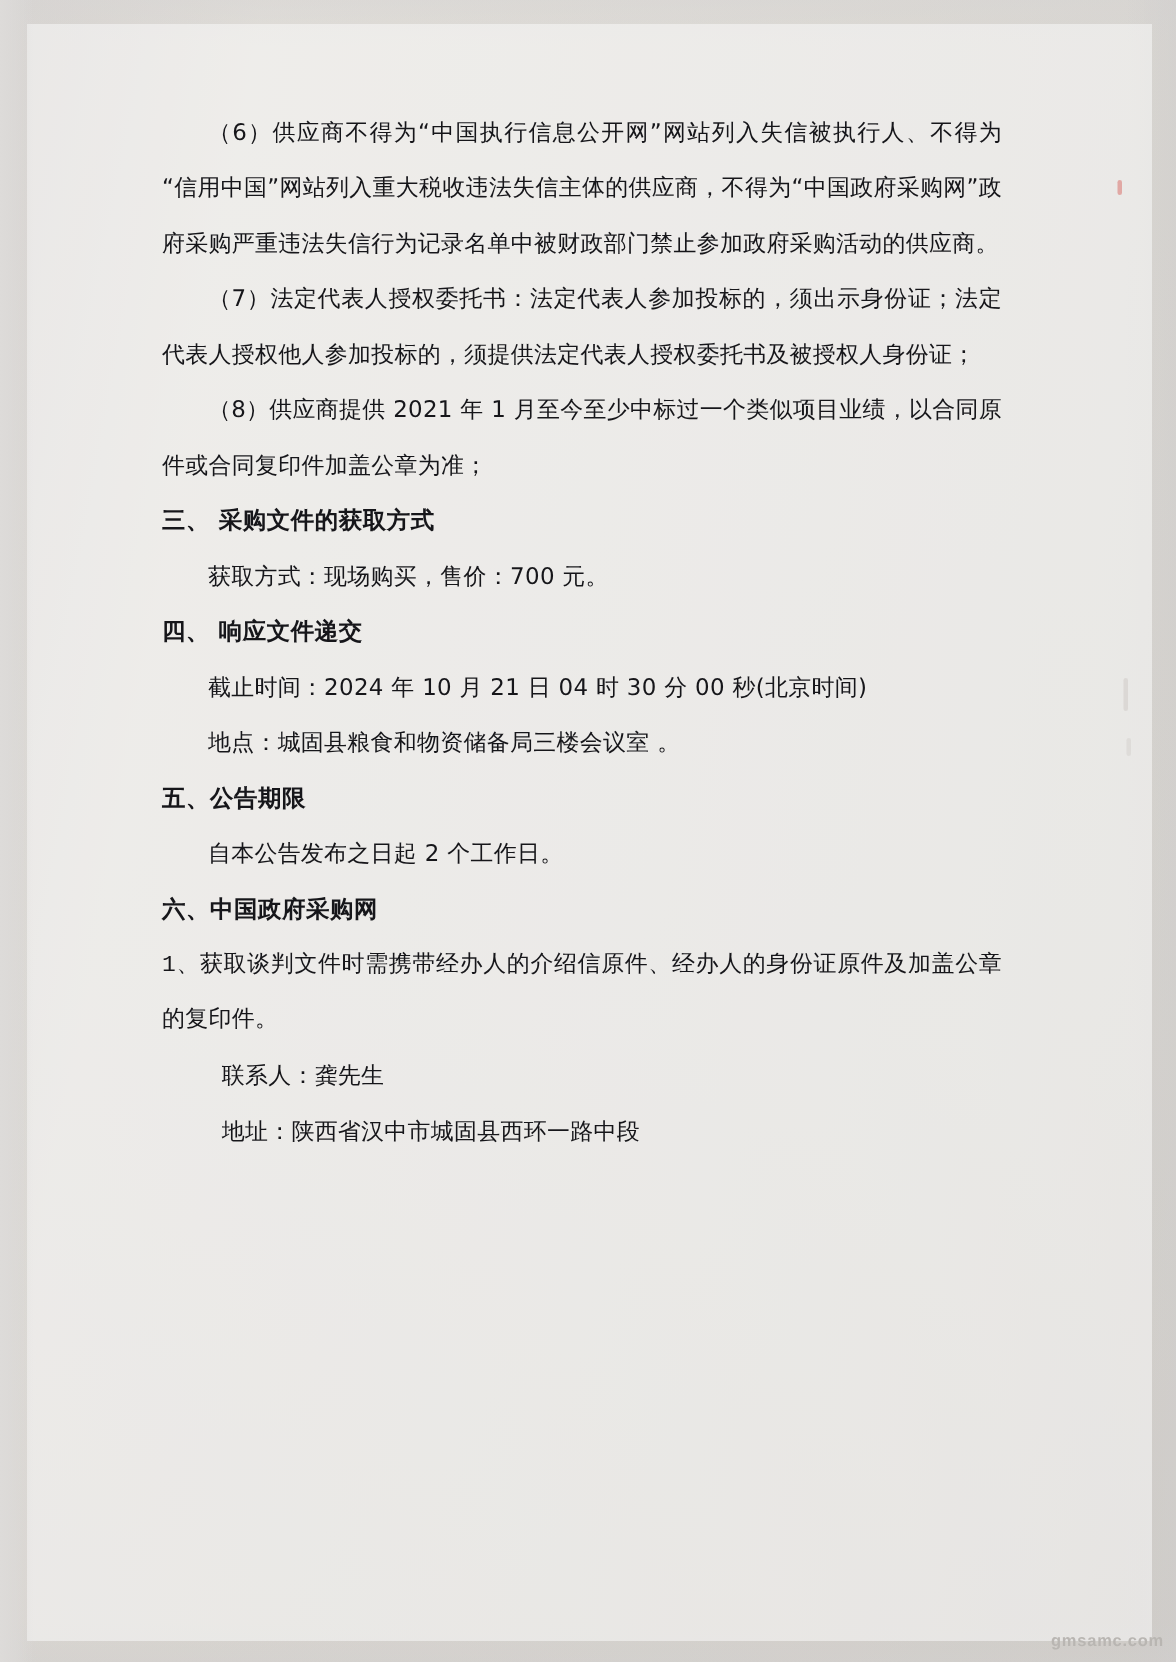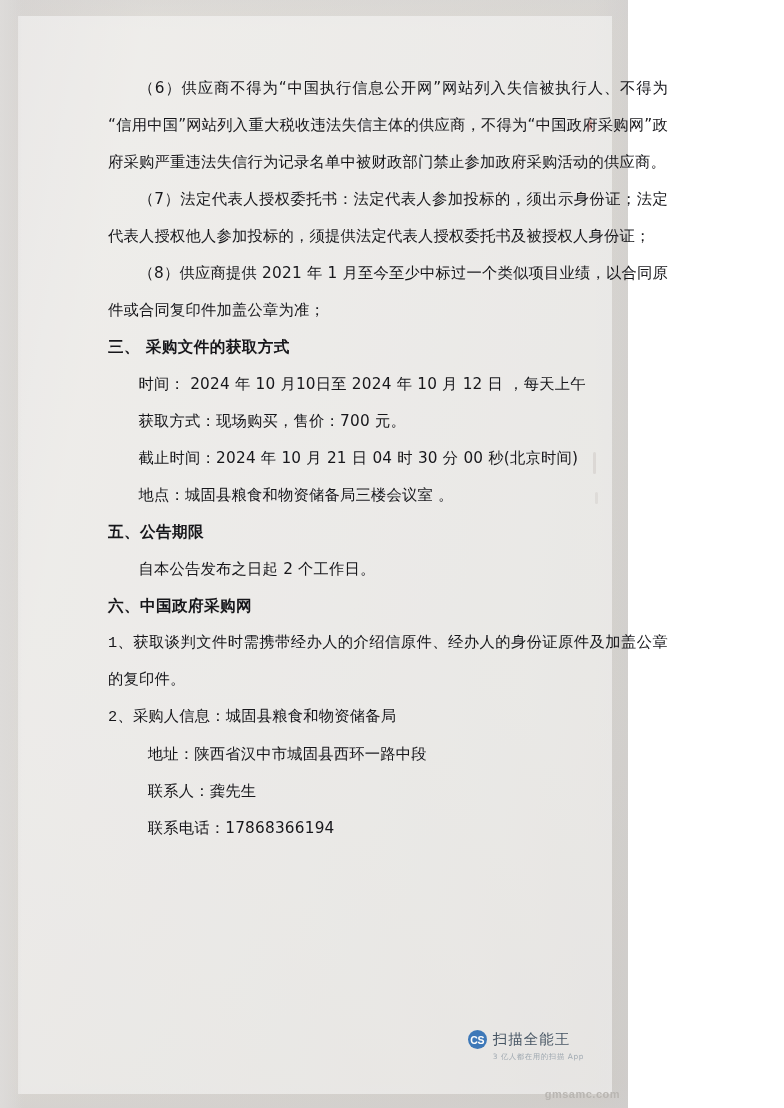--- a/index.html
+++ b/index.html
@@ -9,21 +9,21 @@
     background: #ffffff;
   }
   body {
     width: 784px;
     height: 1108px;
     overflow: hidden;
     font-family: "DejaVu Sans", "Liberation Sans", sans-serif;
   }
   .page {
     position: relative;
-    width: 628px;
+    width: 784px;
     height: 1108px;
     background: #f3f2f0;
     background-image:
       linear-gradient(100deg, #eceaea 0%, #f6f5f3 18%, #f2f1ef 52%, #eeedeb 78%, #e9e8e6 100%),
       linear-gradient(185deg, #f4f3f1 0%, #f1f0ee 60%, #eceae8 100%);
     background-blend-mode: multiply;
     box-sizing: border-box;
   }
   
   .scan-shade {
@@ -162,44 +162,33 @@
   <div class="edge-mark m2"></div>
   <div class="edge-mark m3"></div>
 
   <div class="content">
 
     <p class="para indent">（6）供应商不得为“中国执行信息公开网”网站列入失信被执行人、不得为“信用中国”网站列入重大税收违法失信主体的供应商，不得为“中国政府采购网”政府采购严重违法失信行为记录名单中被财政部门禁止参加政府采购活动的供应商。</p>
     <p class="para indent">（7）法定代表人授权委托书：法定代表人参加投标的，须出示身份证；法定代表人授权他人参加投标的，须提供法定代表人授权委托书及被授权人身份证；</p>
     <p class="para indent">（8）供应商提供 2021 年 1 月至今至少中标过一个类似项目业绩，以合同原件或合同复印件加盖公章为准；</p>
 
     <p class="heading">三、 采购文件的获取方式</p>
-    <p class="sub">时间： 2024 年 10 月10日至 2024 年 10 月 12 日 ，每天上午</p>
     <p class="sub">获取方式：现场购买，售价：700 元。</p>
 
+    <p class="heading">四、 响应文件递交</p>
     <p class="sub">截止时间：2024 年 10 月 21 日 04 时 30 分 00 秒(北京时间)</p>
     <p class="sub">地点：城固县粮食和物资储备局三楼会议室 。</p>
 
     <p class="heading">五、公告期限</p>
     <p class="sub">自本公告发布之日起 2 个工作日。</p>
 
     <p class="heading">六、中国政府采购网</p>
     <p class="numlist">
       <span>1、获取谈判文件时需携带经办人的介绍信原件、经办人的身份证原件及加盖公章的复印件。</span>
     </p>
-    <p class="numlist">
-      <span>2、采购人信息：城固县粮食和物资储备局</span>
-    </p>
+    <p class="sub2">联系人：龚先生</p>
     <p class="sub2">地址：陕西省汉中市城固县西环一路中段</p>
-    <p class="sub2">联系人：龚先生</p>
-    <p class="sub2">联系电话：17868366194</p>
 
   </div>
 
-  <div class="watermark">
-    <div class="wm-row">
-      <span class="wm-badge">CS</span>
-      <span class="wm-title">扫描全能王</span>
-    </div>
-    <div class="wm-sub">3 亿人都在用的扫描 App</div>
-  </div>
 
   <div class="site-stamp">gmsamc.com</div>
 </div>
 
 </body></html>

